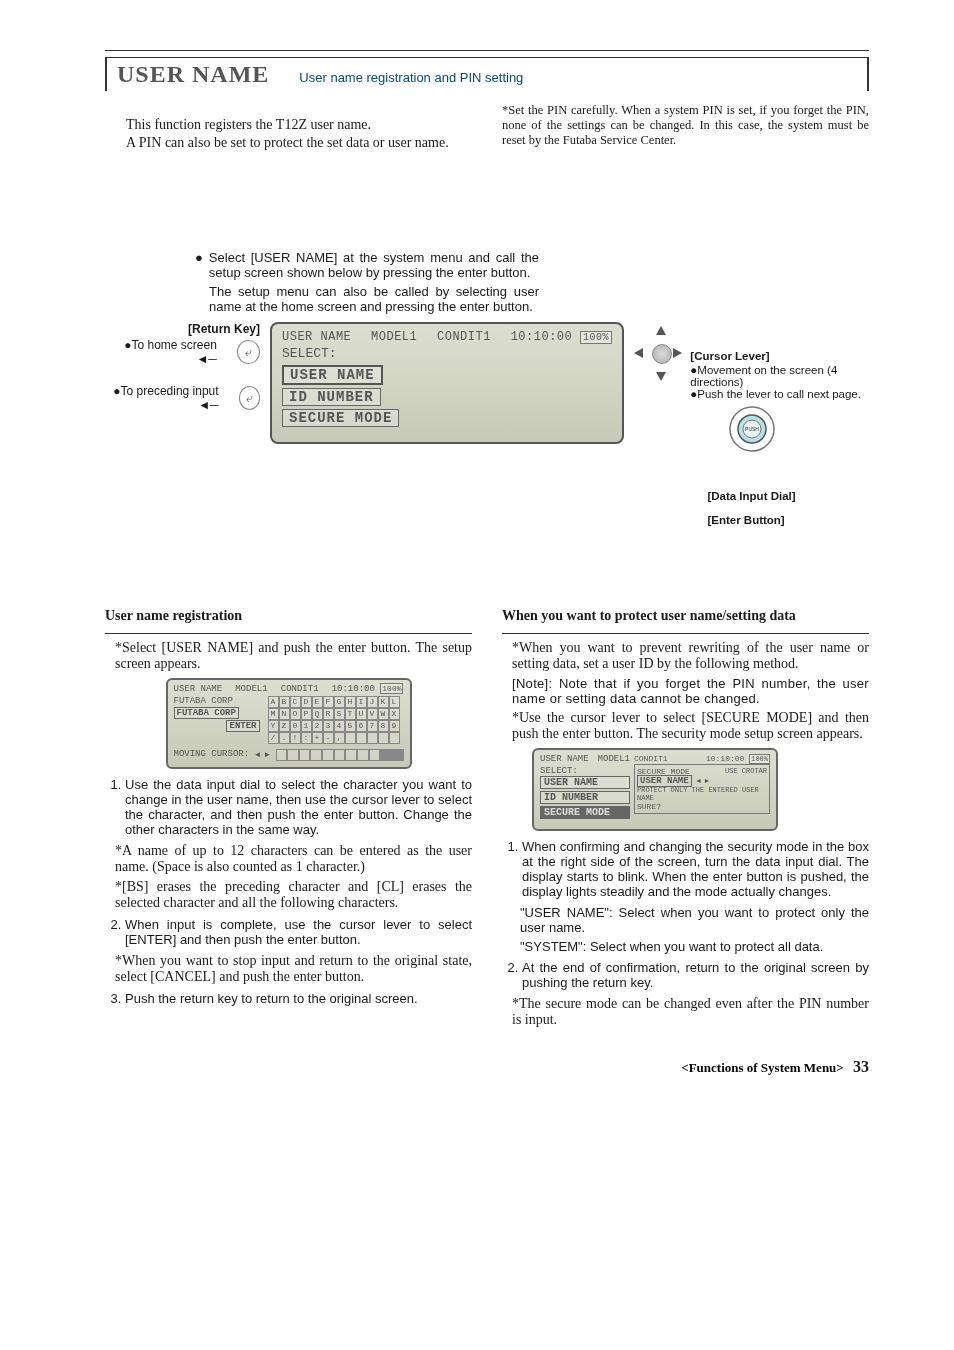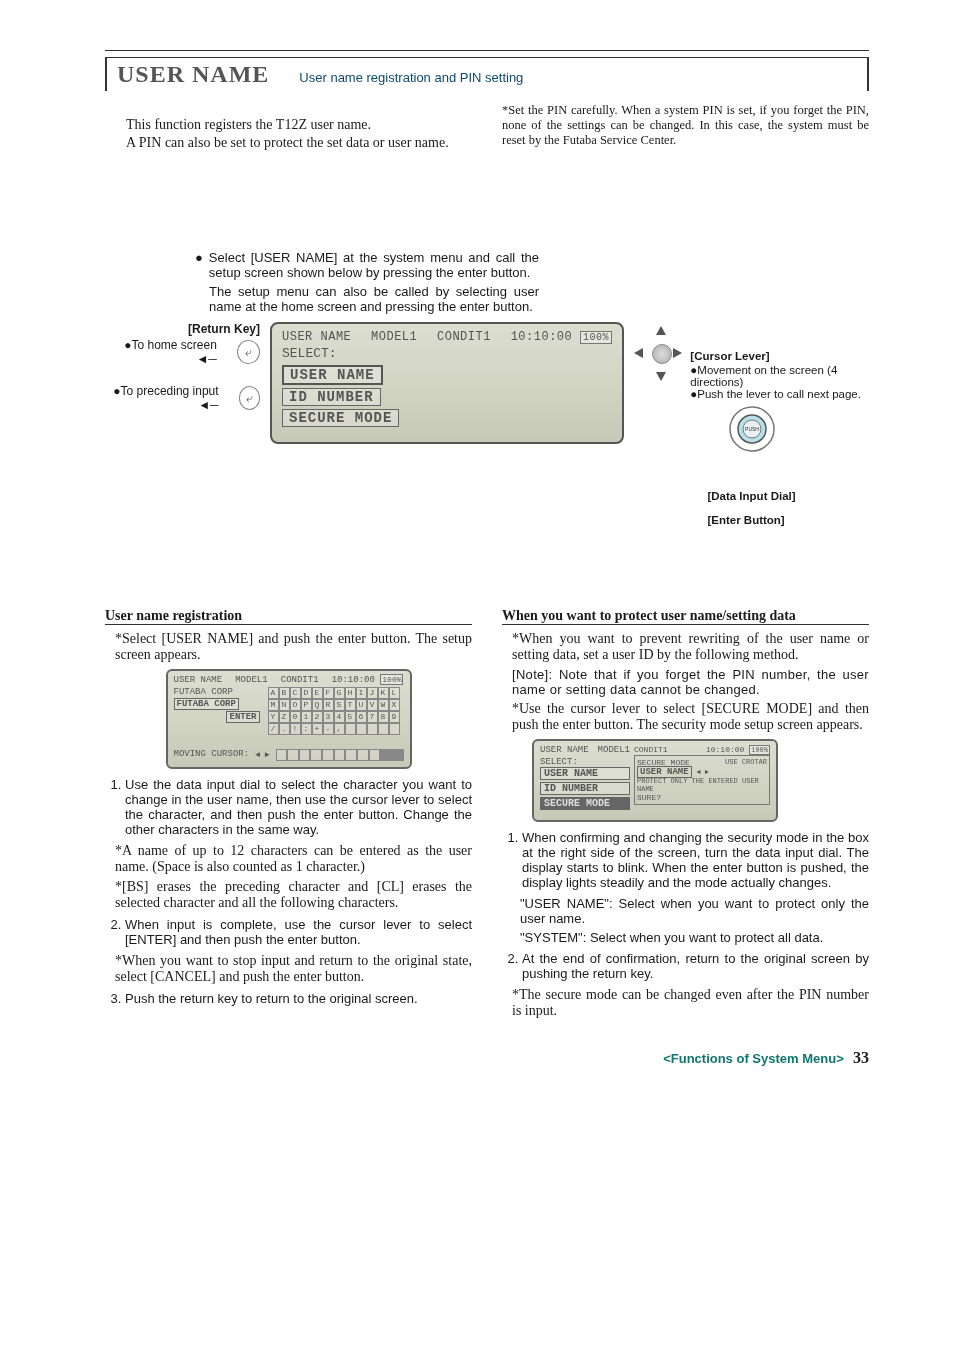--- a/index.html
+++ b/index.html
@@ -159,21 +159,21 @@
   }
   .body-left, .body-right {
     flex: 1;
     font-size: 13px;
   }
   .sec-heading {
     font-weight: bold;
     border-bottom: 1px solid #333;
     font-size: 14px;
     margin-bottom: 6px;
-    padding-bottom: 0;
+    padding-bottom: 9px;
   }
   .note {
     font-size: 14px;
     text-align: justify;
     margin: 4px 0 4px 10px;
   }
   .lcd-small {
     width: 230px;
     margin: 6px auto 8px auto;
     border: 2px solid #666;
@@ -247,22 +247,22 @@
     text-align: justify;
     margin-bottom: 4px;
   }
   .footer {
     text-align: right;
     margin-top: 26px;
     font-size: 13px;
   }
   .footer .fn {
     font-weight: bold;
-    color: #0f766e;
-    font-family: Liberation Sans, sans-serif;
+    color: #000000;
+    font-family: Liberation Serif, serif;
   }
   .footer .pn {
     font-size: 16px;
     font-weight: bold;
     margin-left: 6px;
   }
   .lcd-small2 {
     width: 230px;
     margin: 6px auto 8px 30px;
     border: 2px solid #666;
@@ -490,21 +490,21 @@
                 <span class="cell">-</span>
                 <span class="cell">,</span>
                 <span class="cell"></span>
                 <span class="cell"></span>
                 <span class="cell"></span>
                 <span class="cell"></span>
                 <span class="cell"></span>
               </div>
           </div>
         </div>
-        <div style="display:flex;align-items:center;gap:6px;margin-top:12px">
+        <div style="display:flex;align-items:center;gap:6px;margin-top:3px">
           <span>MOVING CURSOR:</span>
             <span style="font-size:8px">◄ ►</span>
           <div class="blank-row" style="flex:1">
               <div class="bc"></div>
               <div class="bc"></div>
               <div class="bc"></div>
               <div class="bc"></div>
               <div class="bc"></div>
               <div class="bc"></div>
               <div class="bc"></div>

